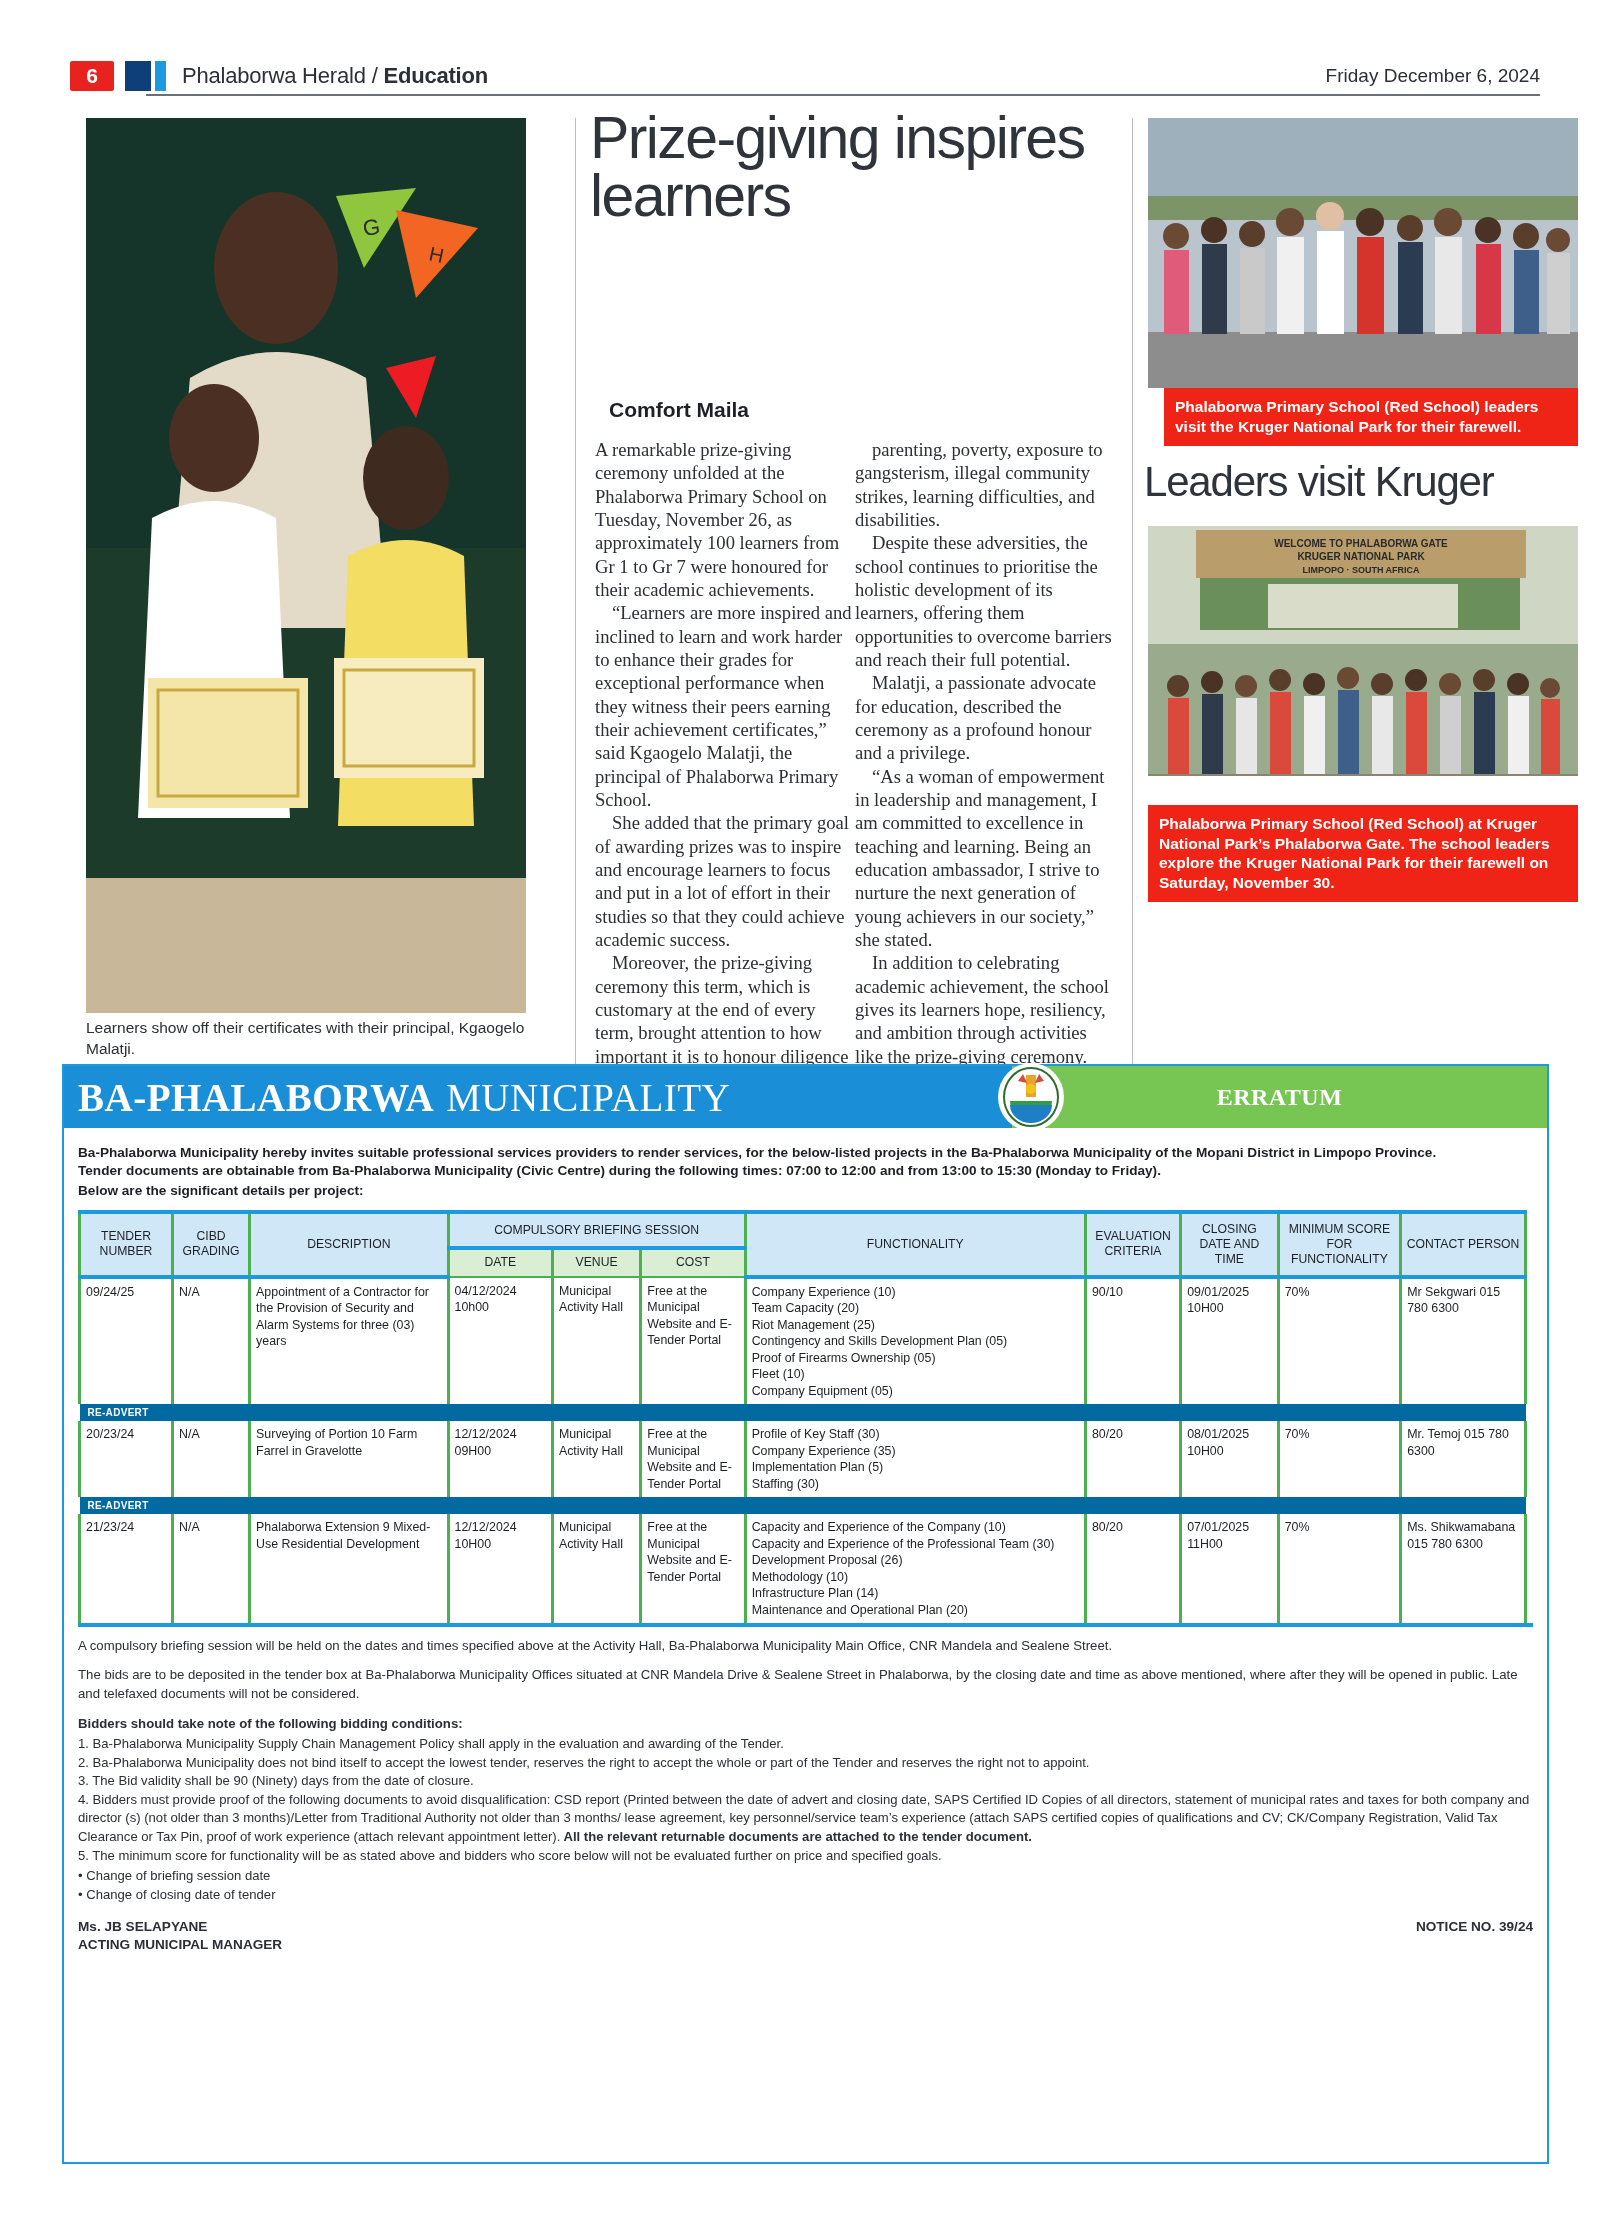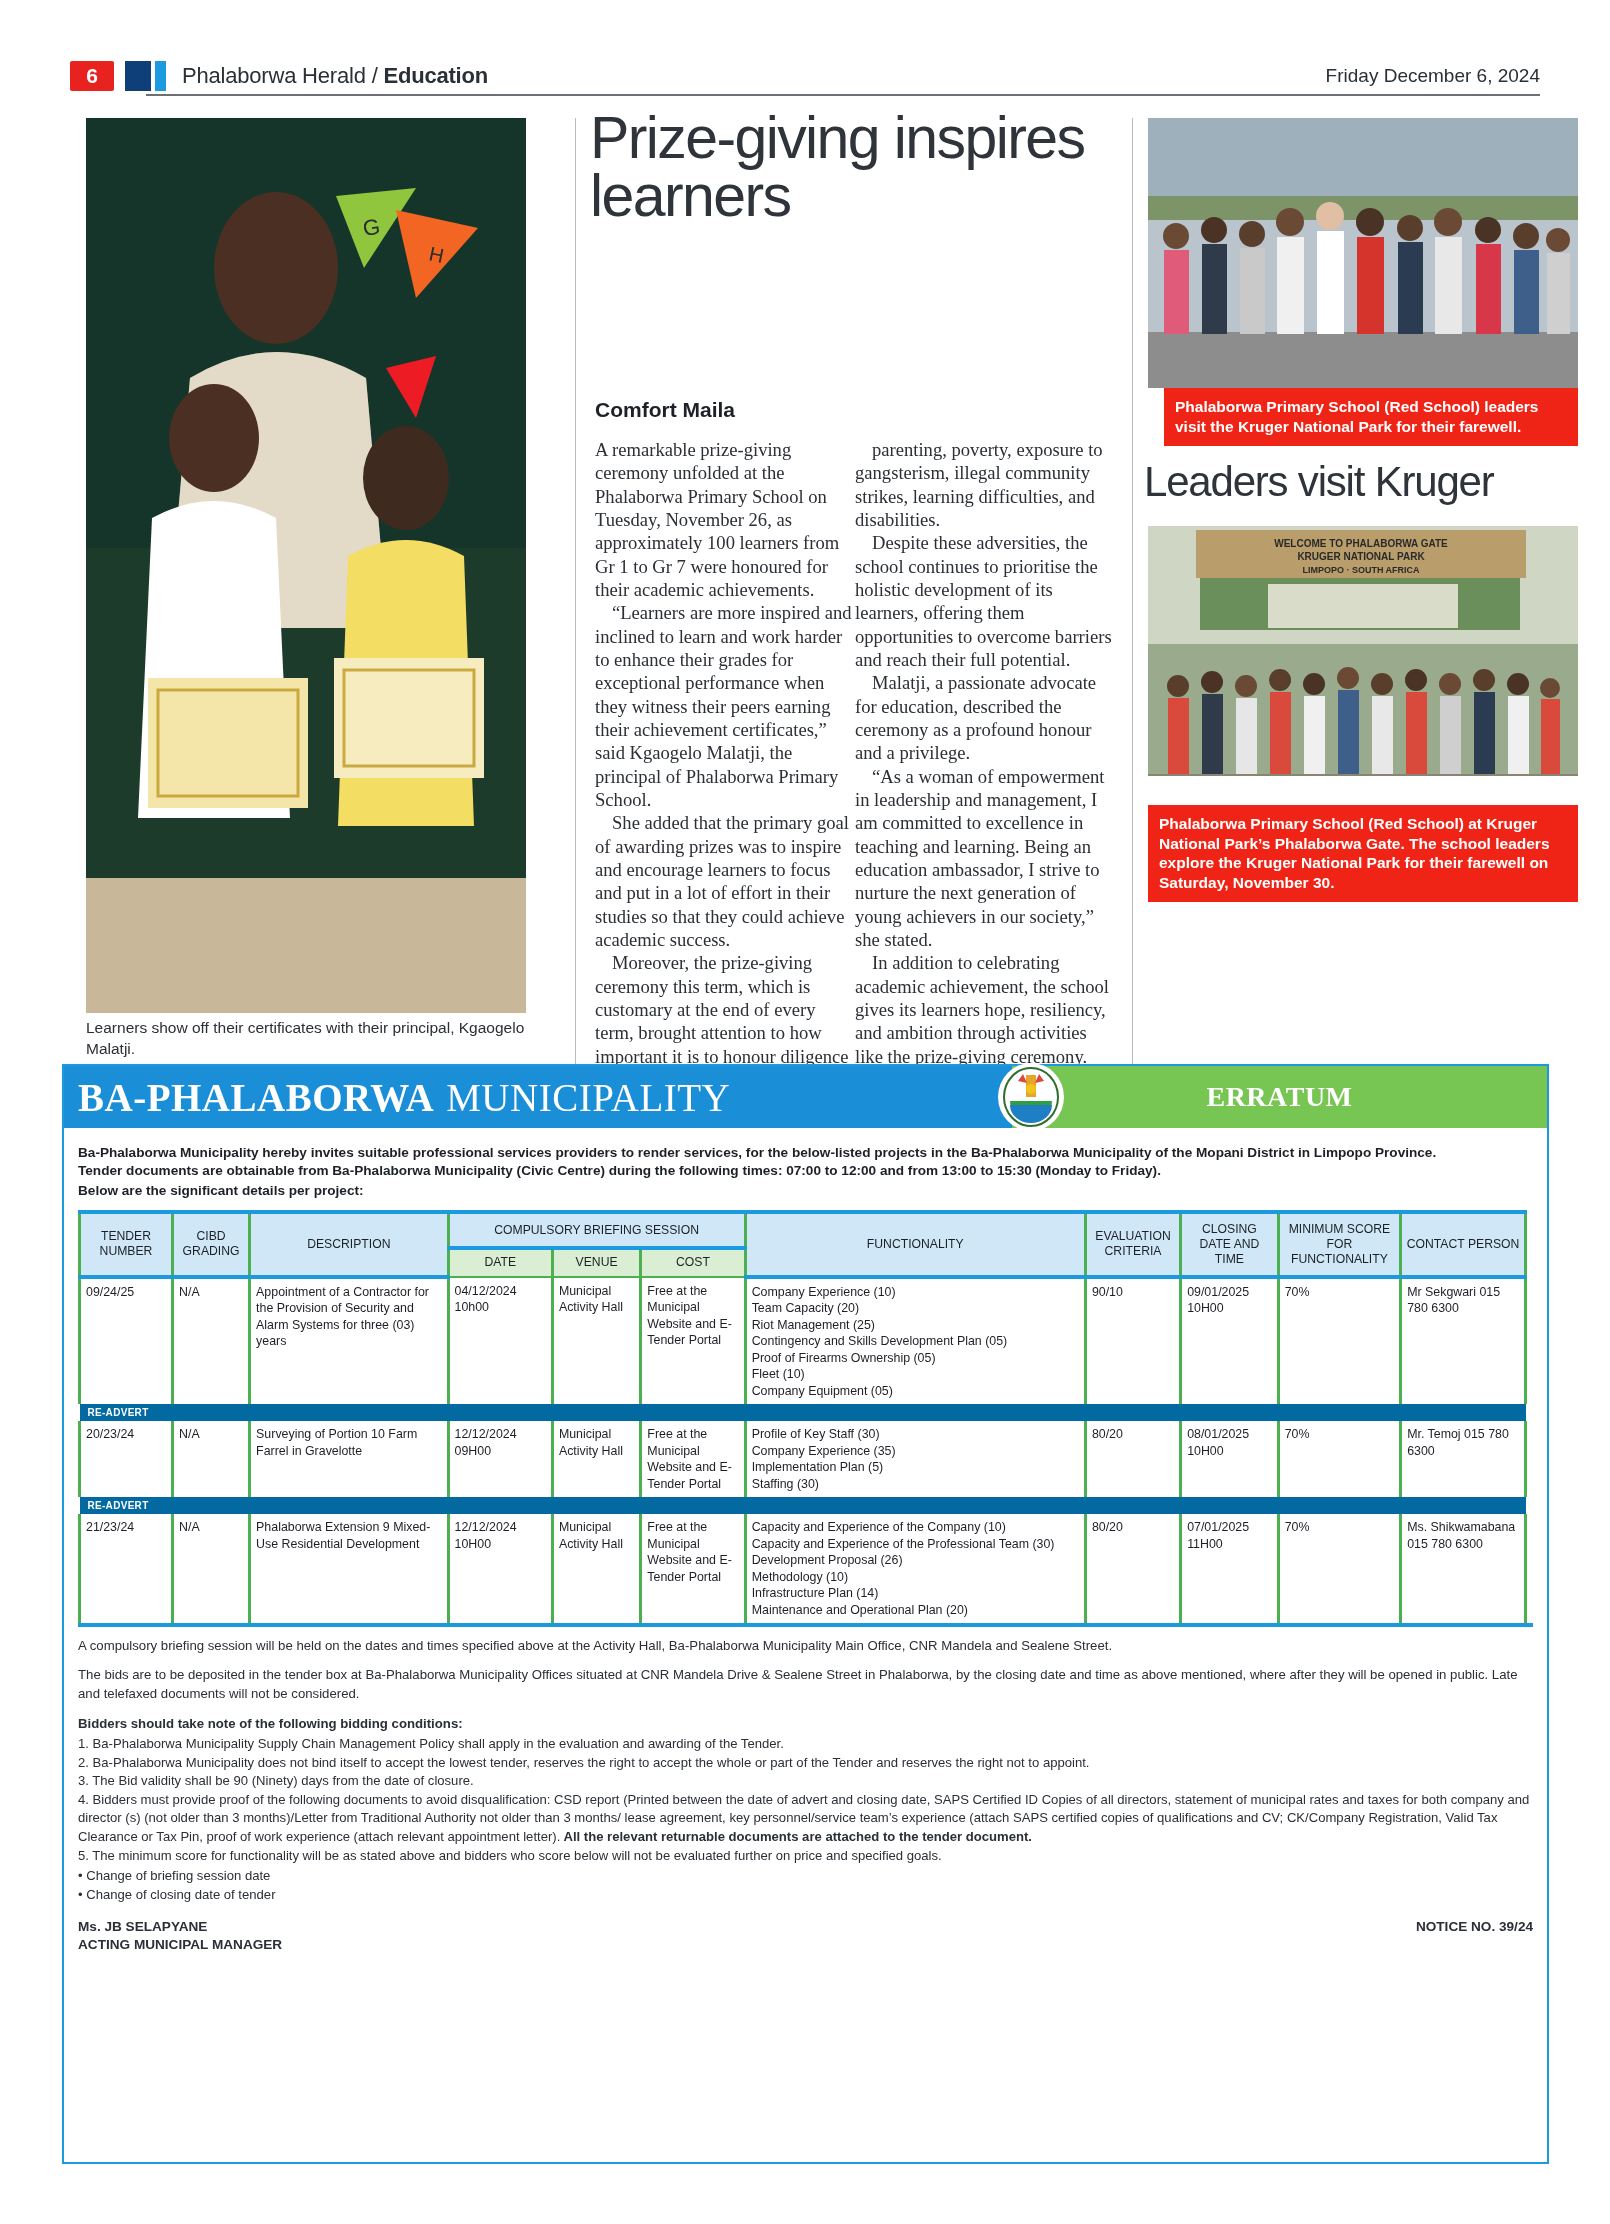--- a/index.html
+++ b/index.html
@@ -41,21 +41,21 @@
     position:absolute; left:16px; top:908px; width:450px;
     font-size:15.5px; line-height:1.35; color:#2b2f36;
   }
 
   .headline{
     position:absolute; left:520px; top:0px; width:540px;
     font-size:59px; line-height:.98; font-weight:350; color:#2f333a;
     letter-spacing:-1.6px;
   }
   .byline{
-    position:absolute; left:525px; top:288px; width:250px;
+    position:absolute; left:539px; top:288px; width:250px;
     font-size:21px; font-weight:bold; color:#1d2026;
   }
   .col{
     position:absolute; top:328px; width:260px;
     font-family:Liberation Serif, serif;
     font-size:18.6px; line-height:1.255; color:#2b2f36;
     text-align:left;
   }
   .col p{ margin:0; text-indent:17px;}
   .col p.first{ text-indent:0;}
@@ -86,21 +86,21 @@
   .adv-head{ display:flex; height:62px; width:100%; position:relative;}
   .adv-head-left{
     flex:0 0 948px; background:#1b8ed8; color:#fff;
     display:flex; align-items:center; padding-left:14px;
   }
   .adv-head-left .t1{ font-family:"Liberation Serif", serif; font-weight:bold; font-size:39px; letter-spacing:.5px;}
   .adv-head-left .t2{ font-family:"Liberation Serif", serif; font-size:39px; margin-left:12px; letter-spacing:.5px;}
   .adv-head-right{
     flex:1; background:#77c553; color:#fff;
     display:flex; align-items:center; justify-content:center;
-    font-family:"Liberation Serif", serif; font-weight:bold; font-size:28px; letter-spacing:.5px;
+    font-family:"Liberation Serif", serif; font-weight:bold; font-size:24px; letter-spacing:.5px;
   }
   .crest{
     position:absolute; left:934px; top:-3px; width:66px; height:68px;
     background:#fff; border-radius:50%;
     display:flex; align-items:center; justify-content:center; overflow:hidden;
   }
 
   .adv-body{ padding:10px 14px 8px 14px; }
   .adv-p{ font-size:13.6px; line-height:1.35; font-weight:bold; color:#1d2026; margin:6px 0 0 0;}
 

